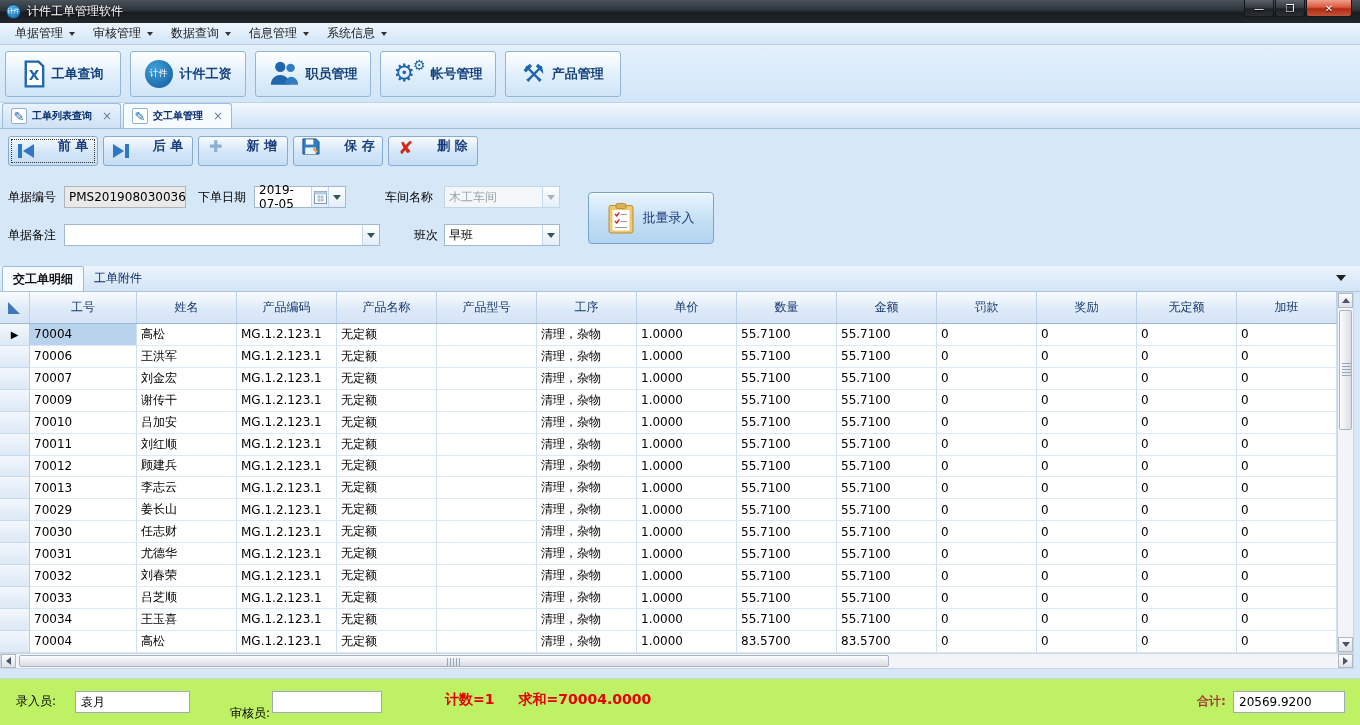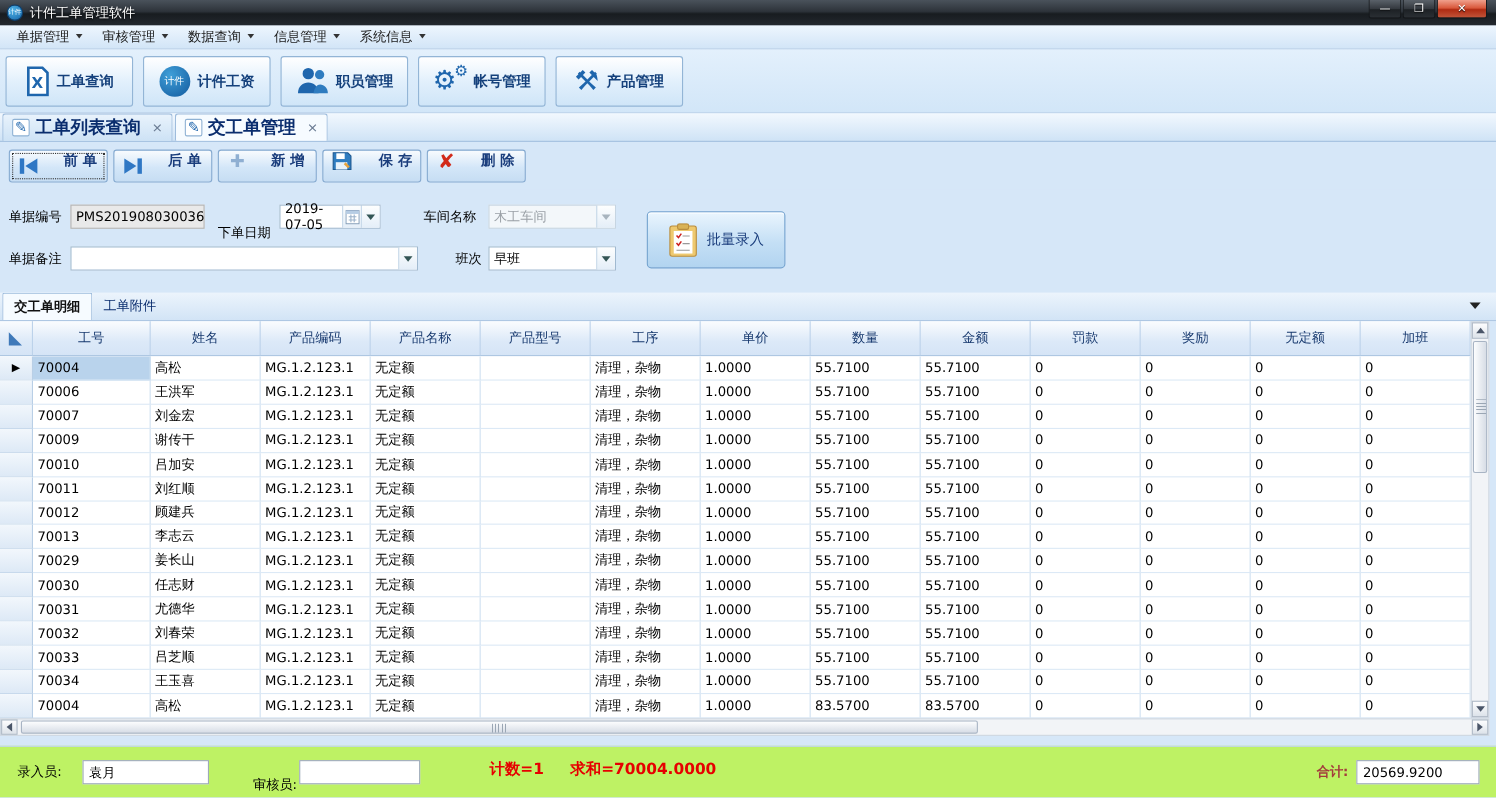--- a/index.html
+++ b/index.html
@@ -9,41 +9,41 @@
 
   
   .titlebar { height:23px; background:linear-gradient(#4a525b 0%, #2d333a 45%, #181c20 55%, #23282e 100%); display:flex; align-items:center; padding-left:6px; color:#fff; position:relative; }
   .app-icon { width:15px; height:15px; border-radius:50%; background:radial-gradient(circle at 35% 30%, #4fb3e8, #1565a8); color:#fff; font-size:6px; display:flex; align-items:center; justify-content:center; margin-right:6px; border:1px solid #0d3f6e; }
   .title-text { font-size:12px; text-shadow:0 1px 2px #000; }
   .win-controls { position:absolute; right:8px; top:0; display:flex; }
   .win-btn { width:30px; height:17px; display:flex; align-items:center; justify-content:center; color:#fff; font-size:10px; background:linear-gradient(#5a6169,#33383e 50%,#1d2125 55%,#2a2f34); border:1px solid #14171a; border-top:none; border-radius:0 0 3px 3px; margin-left:1px; text-shadow:0 1px 1px #000; }
   .win-btn.close { width:46px; background:linear-gradient(#f0a08c,#d9593c 45%,#b02b12 55%,#c2553a); }
 
   
-  .menubar { height:22px; background:linear-gradient(#eef6fe,#d2e5f7); border-bottom:1px solid #b9cfe6; display:flex; align-items:flex-start; padding-left:6px; }
+  .menubar { height:22px; background:linear-gradient(#eef6fe,#d2e5f7); border-bottom:1px solid #b9cfe6; display:flex; align-items:center; padding-left:6px; }
   .menu-item { display:flex; align-items:center; padding:0 9px; height:20px; color:#1a1a1a; cursor:default; }
   .menu-item .dd { width:0; height:0; border-left:3.5px solid transparent; border-right:3.5px solid transparent; border-top:4px solid #333; margin-left:6px; }
 
   
   .toolbar { height:58px; background:linear-gradient(#e3f0fc,#d2e6f8); display:flex; align-items:center; padding:0 5px; gap:9px; border-bottom:1px solid #bdd3ea; }
   .tool-btn { width:116px; height:46px; background:linear-gradient(#ffffff,#e2f0fc 50%,#cfe5f8); border:1px solid #93b5d6; border-radius:3px; display:flex; align-items:center; justify-content:center; gap:7px; box-shadow:inset 0 1px 0 #fff; }
   .tool-btn .lbl { color:#15417c; font-weight:bold; font-size:13px; }
   .ic-doc { width:22px; height:28px; }
   .ic-circle { width:28px; height:28px; border-radius:50%; background:radial-gradient(circle at 35% 30%, #3f9fd8, #135a9e); color:#fff; font-size:9px; display:flex; align-items:center; justify-content:center; }
   .ic-glyph { color:#1f66ad; font-size:25px; line-height:26px; }
   .ic-gears { position:relative; width:30px; height:28px; color:#1f66ad; }
   .ic-gears .g1 { position:absolute; left:0; top:1px; font-size:24px; line-height:24px; }
   .ic-gears .g2 { position:absolute; right:-2px; top:-3px; font-size:14px; }
 
   
   .doc-tabs { height:26px; background:linear-gradient(#f2f8fe,#cfe3f6); display:flex; align-items:flex-end; padding-left:2px; border-bottom:1px solid #9ebcdc; }
   .doc-tab { height:25px; display:flex; align-items:center; padding:0 8px; border:1px solid #9ebcdc; border-bottom:none; border-radius:3px 3px 0 0; background:linear-gradient(#e9f3fc,#cde2f5); margin-right:2px; }
   .doc-tab.active { background:#f6fbff; }
   .doc-tab .pencil { color:#1f66ad; font-size:13px; margin-right:5px; background:#fff; border:1px solid #8fb2d4; width:16px; height:16px; display:flex; align-items:center; justify-content:center; border-radius:2px; }
-  .doc-tab .t-lbl { color:#0a2d6e; font-weight:bold; font-size:16px;text-align:right; }
+  .doc-tab .t-lbl { color:#0a2d6e; font-weight:bold; font-size:10px;text-align:right; }
   .doc-tab .t-close { color:#6b7c94; margin-left:10px; font-size:12px; }
 
   
   .actionbar { height:43px; background:#d6e7f8; display:flex; align-items:center; padding-left:8px; gap:5px; }
   .act-btn { width:90px; height:30px; background:linear-gradient(#f8fbfe,#d3e6f8 55%,#c6ddf3); border:1px solid #86aad0; border-radius:3px; display:flex; justify-content:center; gap:24px; color:#1a3d7c; font-weight:bold; font-size:13px; }
   .act-btn.focused { outline:1px dotted #333; outline-offset:-4px; }
   .tri-l { width:0; height:0; border-top:7px solid transparent; border-bottom:7px solid transparent; border-right:11px solid #2f77c4; }
   .tri-r { width:0; height:0; border-top:7px solid transparent; border-bottom:7px solid transparent; border-left:11px solid #2f77c4; }
   .bar-v { width:4px; height:14px; background:#2f77c4; }
   .icon-pair { display:flex; align-items:center; gap:1px; }
@@ -227,21 +227,21 @@
     <div class="act-btn">
       <span class="x-red">✘</span>
       <span>删 除</span>
     </div>
   </div>
 
   <div class="form">
     <span class="f-label" style="left:8px;top:14px;">单据编号</span>
     <div class="f-input readonly" style="left:64px;top:14px;width:122px;"><span>PMS201908030036</span></div>
 
-    <span class="f-label" style="left:198px;top:28px;">下单日期</span>
+    <span class="f-label" style="left:198px;top:14px;">下单日期</span>
     <div class="combo" style="left:254px;top:14px;width:92px;">
       <span class="val">2019-07-05</span>
       <span class="dd-btn">
         <svg class="mini-cal" viewBox="0 0 13 13">
             <rect x="0.5" y="0.5" width="12" height="12" fill="#fff" stroke="#7e98b4"></rect>
             <rect x="0.5" y="0.5" width="12" height="3" fill="#b7cde4"></rect>
             <path d="M3 6h7M3 9h7M5 4v7M8 4v7" stroke="#9bb2ca" stroke-width="1"></path>
           </svg>
       </span>
       <span class="dd-btn">

